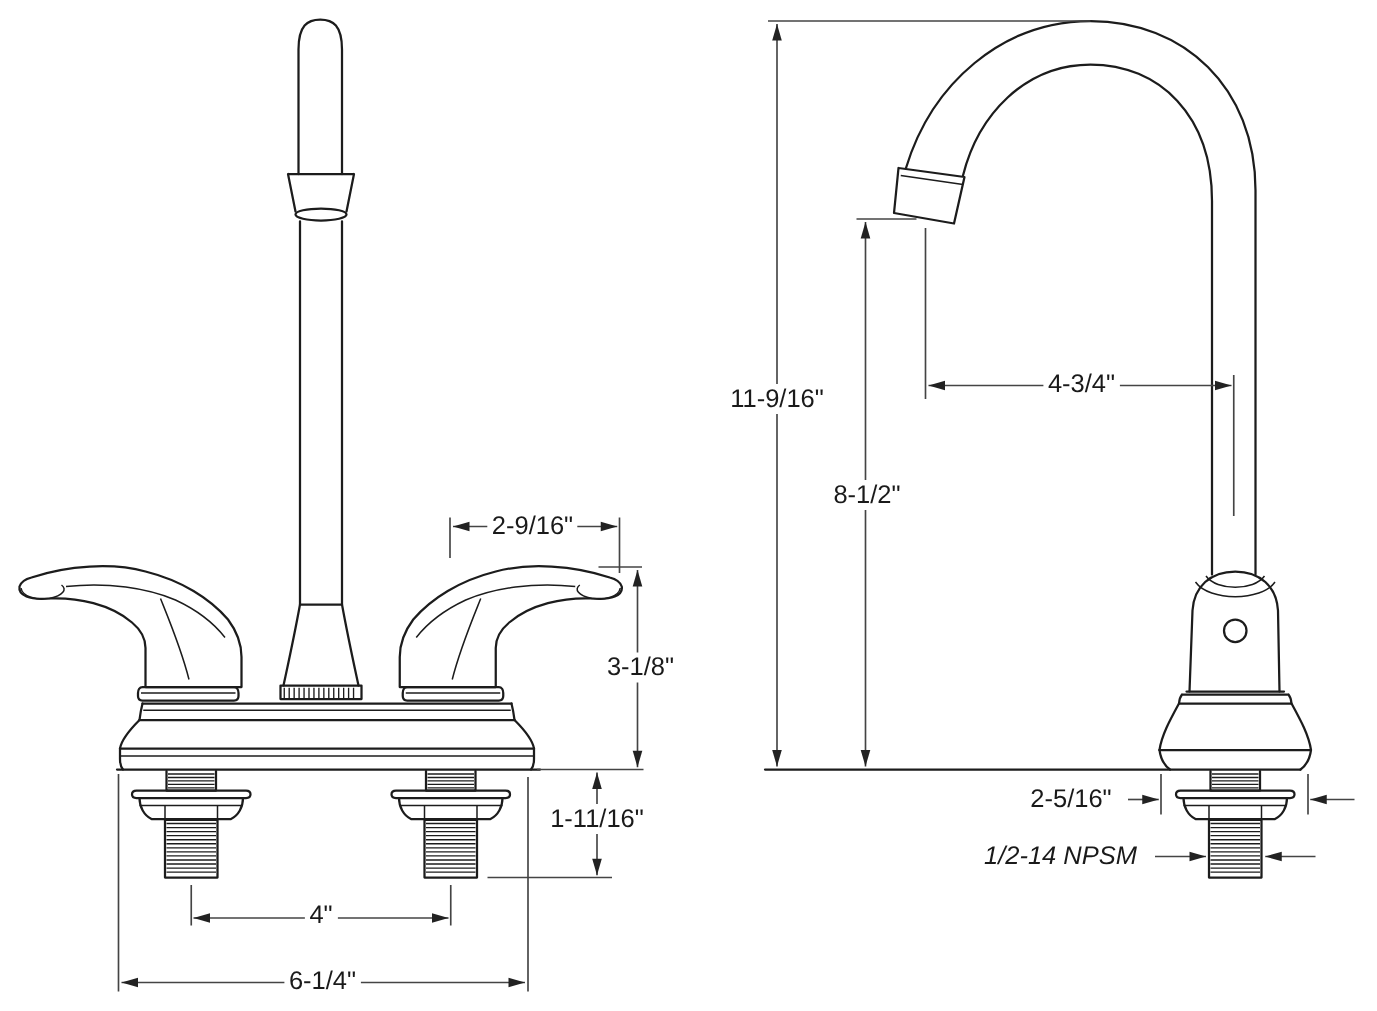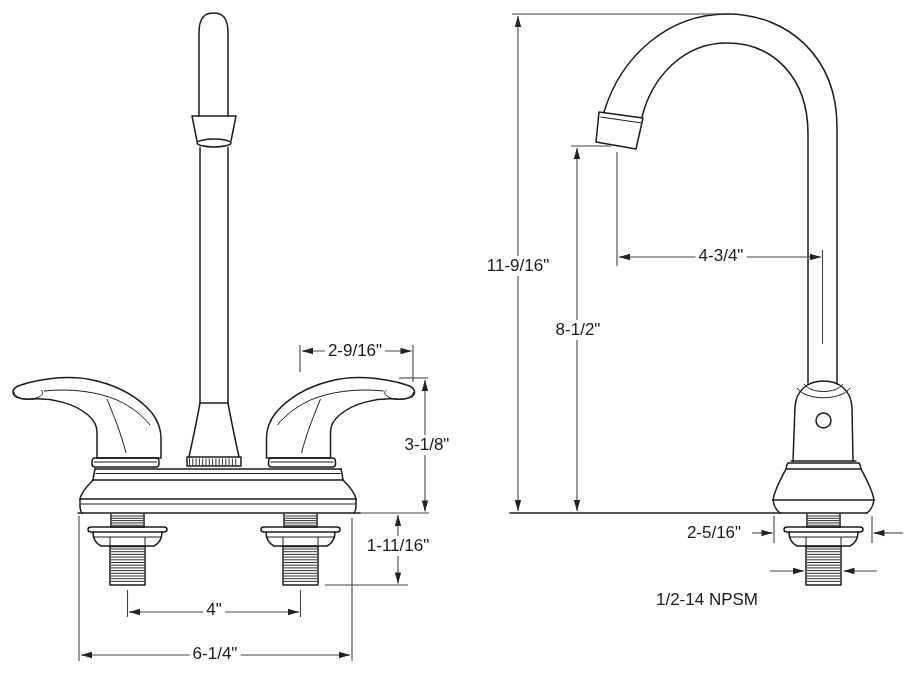--- a/index.html
+++ b/index.html
@@ -224,14 +224,14 @@
 
   <span class="dim-label" style="left:355px;top:351px;">2-9/16"</span>
   <span class="dim-label" style="left:427px;top:445px;">3-1/8"</span>
   <span class="dim-label" style="left:398px;top:546px;">1-11/16"</span>
   <span class="dim-label" style="left:214px;top:610px;">4"</span>
   <span class="dim-label" style="left:215px;top:654px;">6-1/4"</span>
   <span class="dim-label" style="left:518px;top:266px;">11-9/16"</span>
   <span class="dim-label" style="left:578px;top:330px;">8-1/2"</span>
   <span class="dim-label" style="left:721px;top:256px;">4-3/4"</span>
   <span class="dim-label" style="left:714px;top:533px;">2-5/16"</span>
-  <span class="dim-label" style="left:707px;top:600px;">1/2-14 NPSM</span>
+  <span class="dim-label" style="left:707px;top:571px;font-style:italic;">1/2-14 NPSM</span>
 </div>
 
 </body></html>

